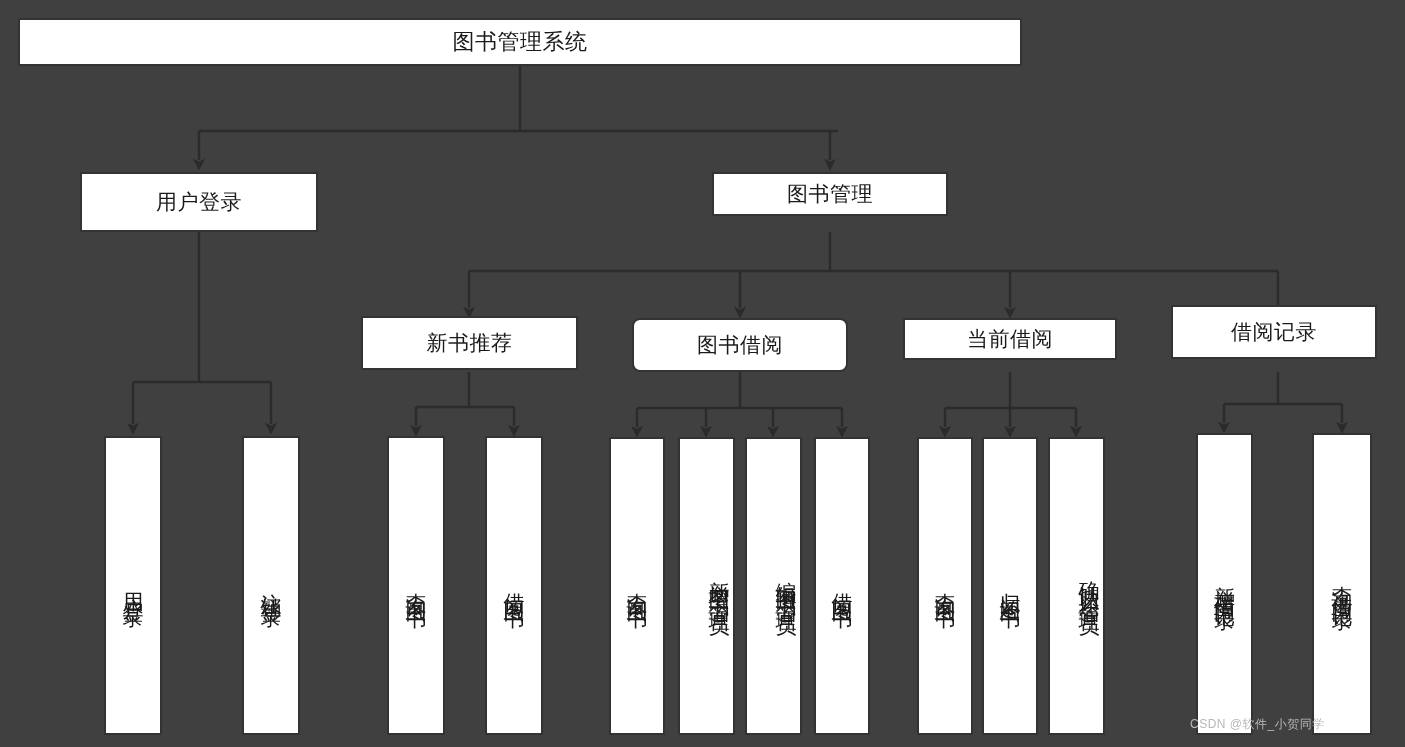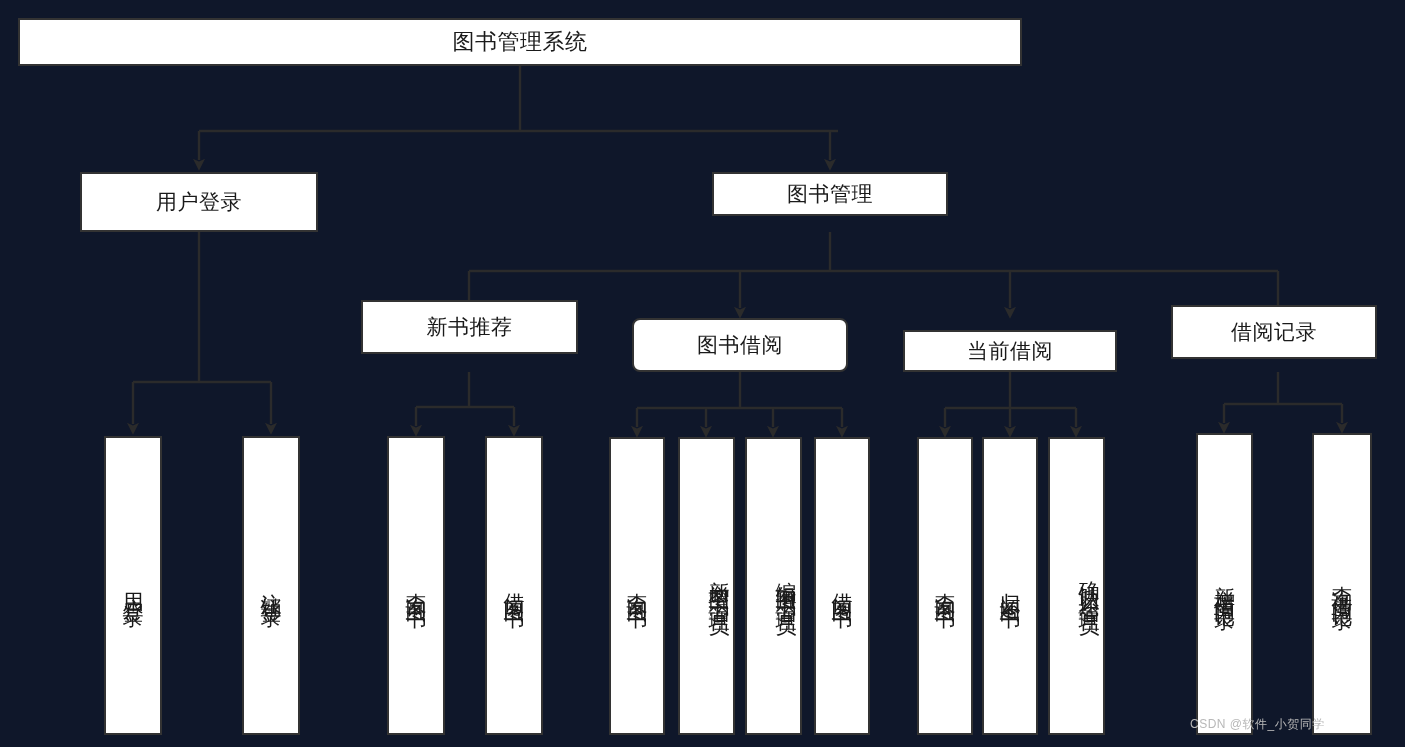--- a/index.html
+++ b/index.html
@@ -8,21 +8,21 @@
     padding: 0;
     background: #ffffff;
   }
   body {
     font-family: "Liberation Sans", "DejaVu Sans", sans-serif;
   }
   #canvas {
     position: relative;
     width: 1405px;
     height: 747px;
-    background: #0f172a;
+    background: #404040;
     overflow: hidden;
   }
   svg#wires {
     position: absolute;
     left: 0;
     top: 0;
     width: 1405px;
     height: 747px;
     pointer-events: none;
   }
@@ -121,23 +121,23 @@
       <path d="M1224,404 L1224,423" marker-end="url(#ah)"></path>
       <path d="M1342,404 L1342,423" marker-end="url(#ah)"></path>
     </g>
   </svg>
 
   <div class="node horiz root" style="left:18px; top:18px; width:1004px; height:48px;">图书管理系统</div>
 
   <div class="node horiz" style="left:80px; top:172px; width:238px; height:60px;">用户登录</div>
   <div class="node horiz" style="left:712px; top:172px; width:236px; height:44px;">图书管理</div>
 
-  <div class="node horiz" style="left:361px; top:300px; width:217px; height:54px;">新书推荐</div>
+  <div class="node horiz" style="left:361px; top:316px; width:217px; height:54px;">新书推荐</div>
   <div class="node horiz" style="left:632px; top:318px; width:216px; height:54px;border-radius:8px;">图书借阅</div>
-  <div class="node horiz" style="left:903px; top:330px; width:214px; height:42px;">当前借阅</div>
+  <div class="node horiz" style="left:903px; top:318px; width:214px; height:42px;">当前借阅</div>
   <div class="node horiz" style="left:1171px; top:305px; width:206px; height:54px;">借阅记录</div>
 
   <div class="node vert centered" style="left:104px; top:436px; width:58px; height:299px;">用户登录</div>
   <div class="node vert centered" style="left:242px; top:436px; width:58px; height:299px;">注销登录</div>
 
   <div class="node vert centered" style="left:387px; top:436px; width:58px; height:299px;">查询图书</div>
   <div class="node vert centered" style="left:485px; top:436px; width:58px; height:299px;">借阅图书</div>
 
   <div class="node vert centered" style="left:609px; top:437px; width:56px; height:298px;">查询图书</div>
   <div class="node vert" style="left:678px; top:437px; width:57px; height:298px;">新增图书（管理员）</div>

